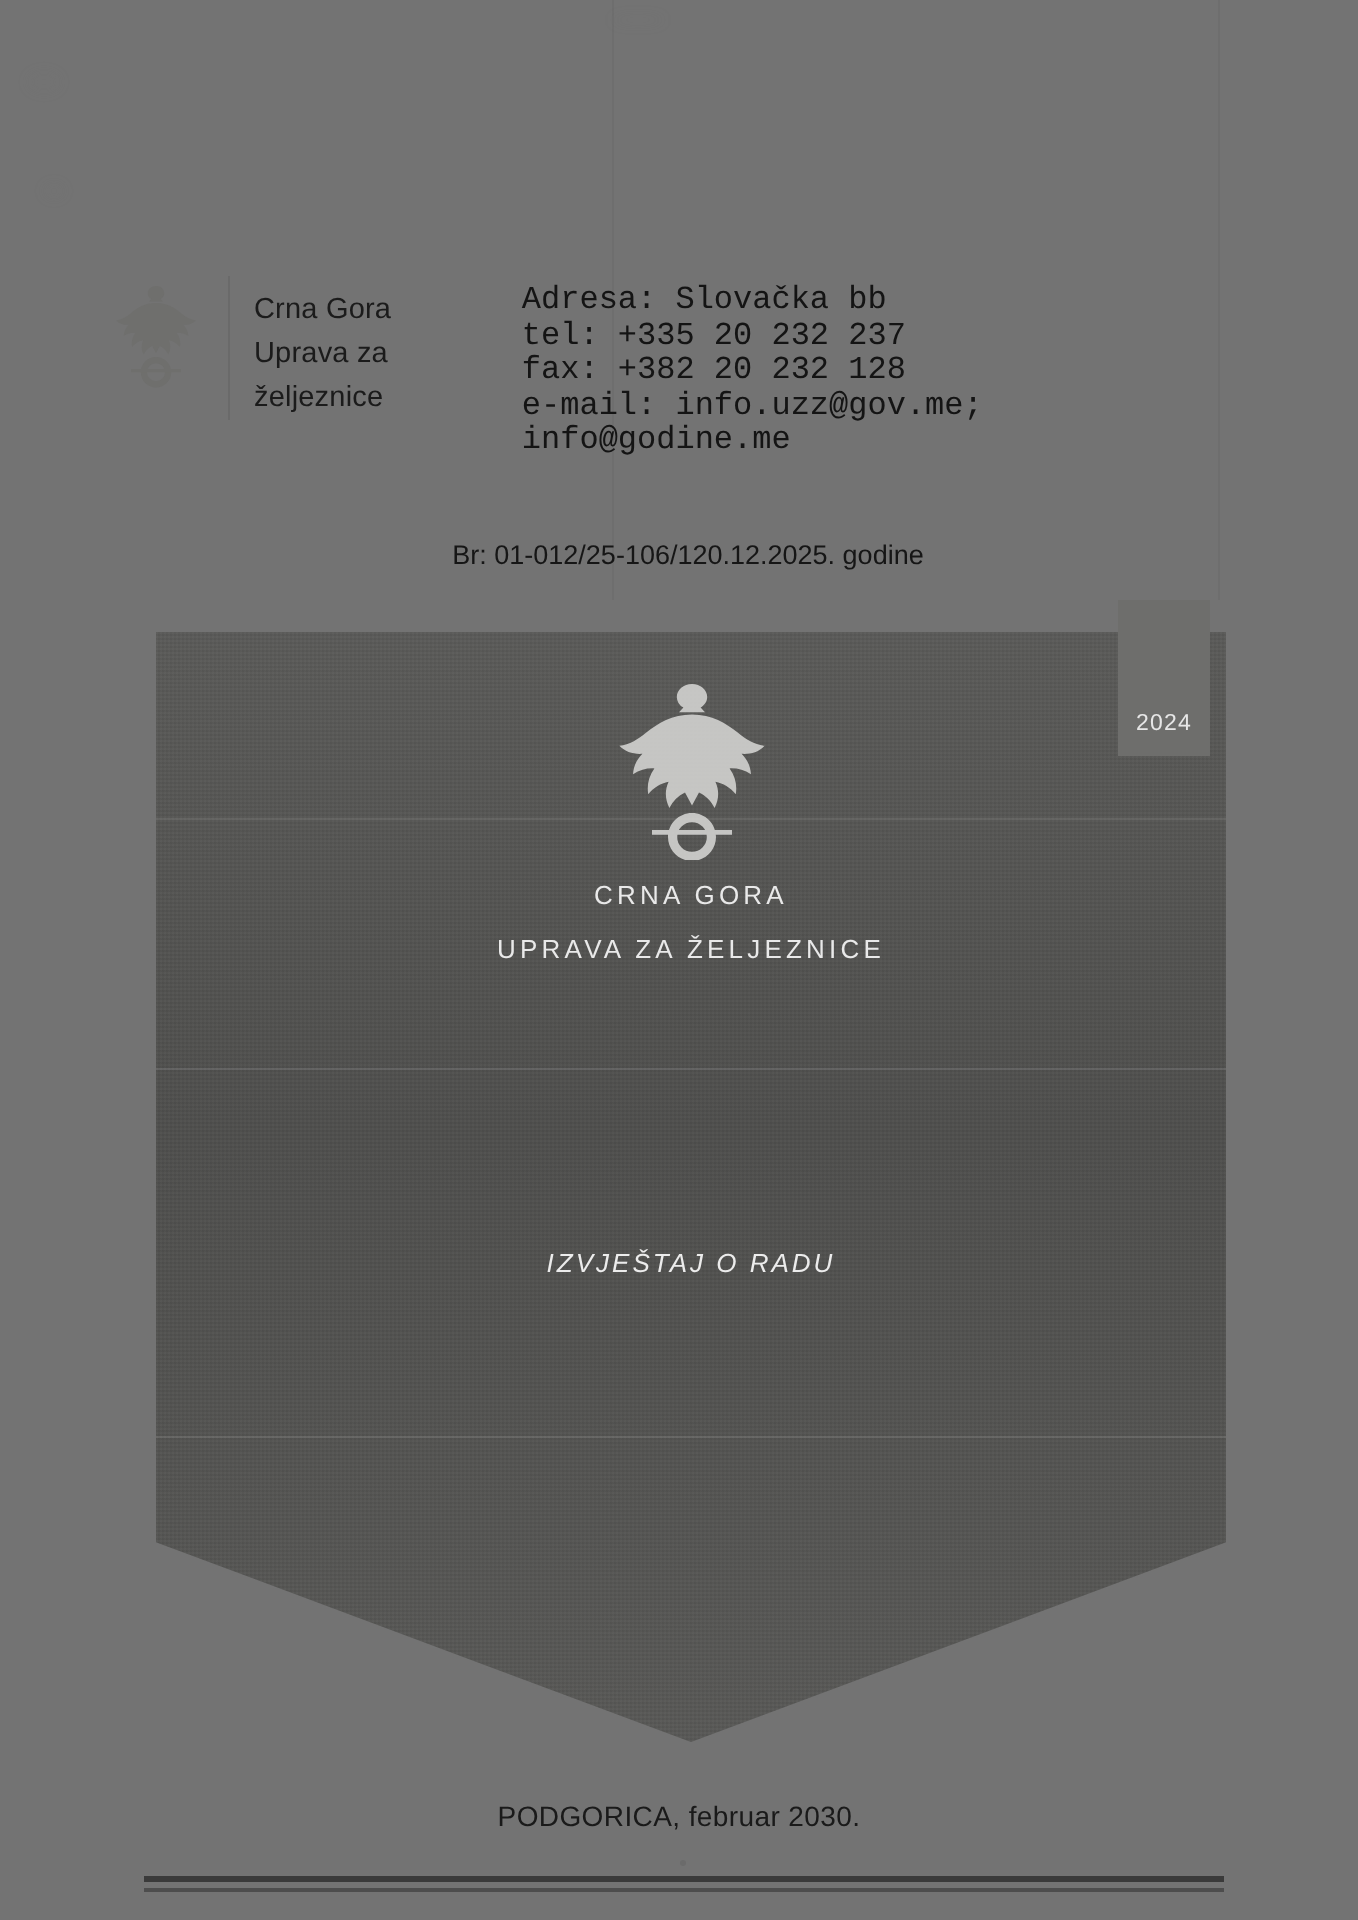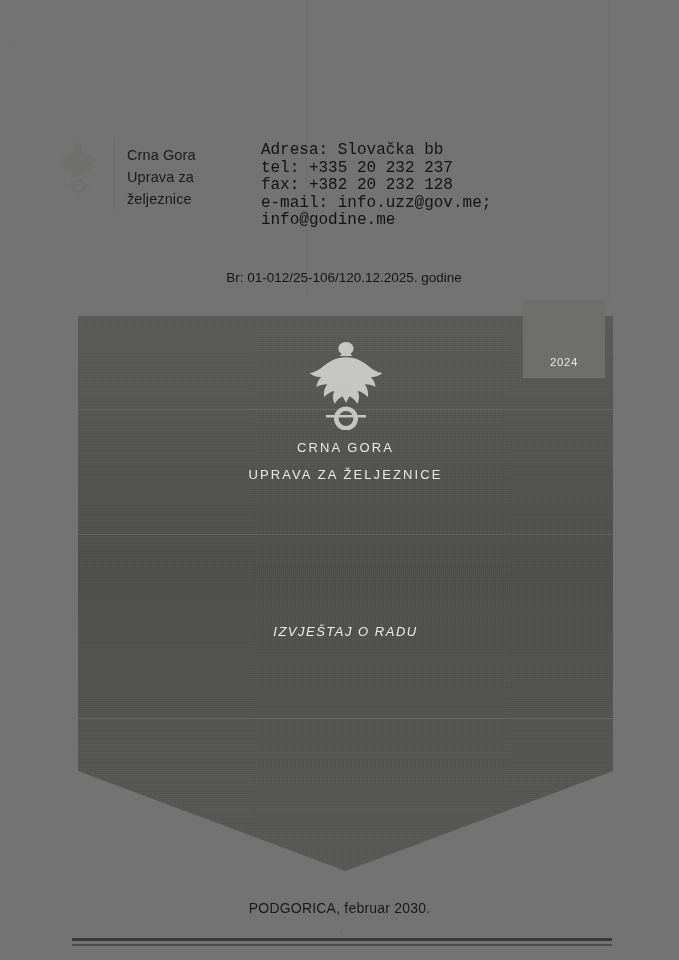--- a/index.html
+++ b/index.html
@@ -123,21 +123,21 @@
     background-image:
       repeating-linear-gradient(0deg, rgba(255,255,255,.018) 0 1px, rgba(0,0,0,.018) 1px 2px),
       repeating-linear-gradient(90deg, rgba(255,255,255,.014) 0 1px, rgba(0,0,0,.014) 1px 2px);
     pointer-events: none;
   }
 
   .year-tab {
     position: absolute;
     right: 8px;
     top: -16px;
-    width: 82px;
+    width: 46px;
     height: 78px;
     background: #6e6e6c;
     color: #e6e6e6;
     font-size: 11.5px;
     letter-spacing: .6px;
     display: flex;
     align-items: flex-end;
     justify-content: center;
     padding-bottom: 10px;
     box-sizing: border-box;

